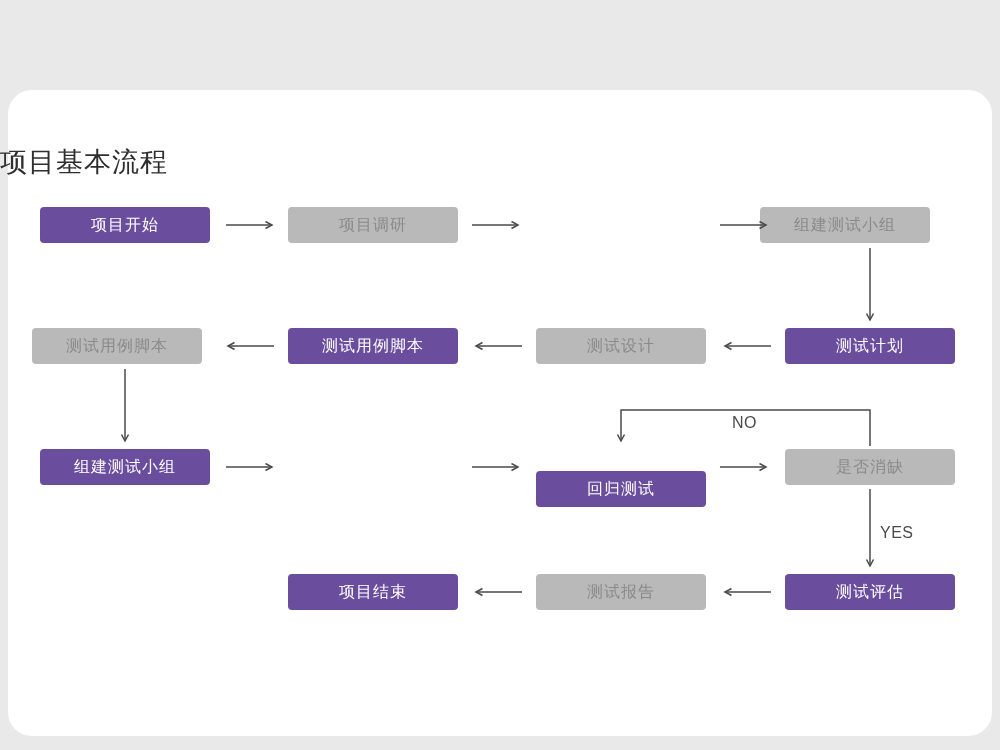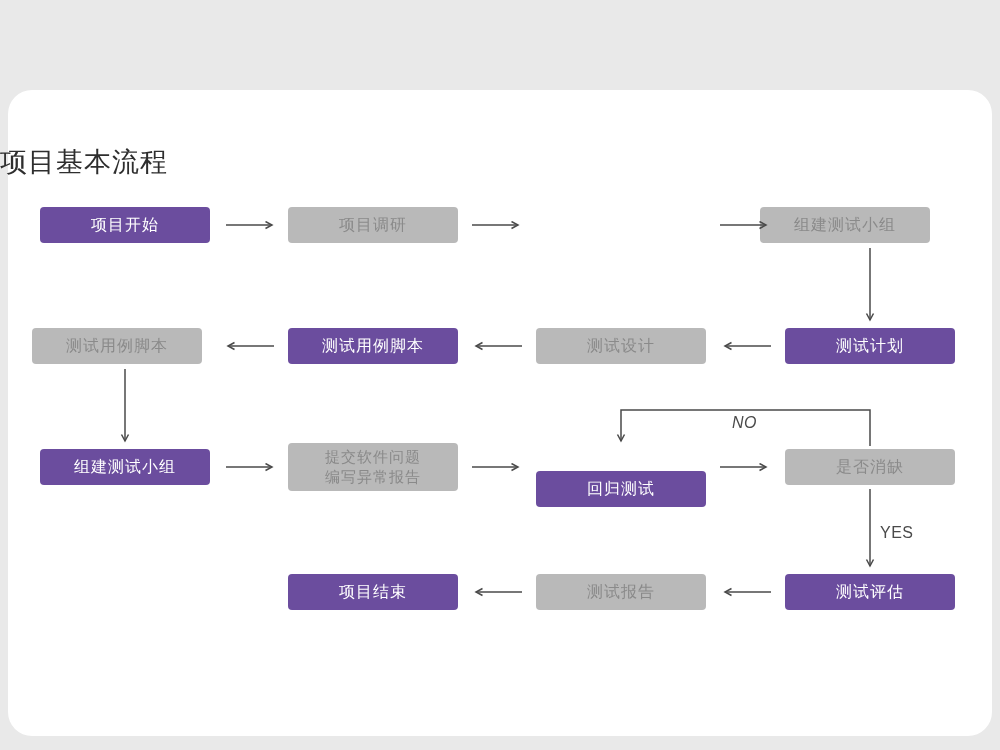--- a/index.html
+++ b/index.html
@@ -60,21 +60,21 @@
     pointer-events: none;
   }
   .arrow { stroke: var(--arrow); stroke-width: 1.5; fill: none; }
   .arrowhead { stroke: var(--arrow); stroke-width: 1.5; fill: none; }
   .flow-label {
     position: absolute;
     font-size: 16px;
     color: var(--arrow);
     letter-spacing: 0.5px;
   }
-  .flow-label.no  { left: 732px; top: 414px; font-style: italic; }
+  .flow-label.no  { left: 732px; top: 414px; }
   .flow-label.yes { left: 880px; top: 524px; }
 </style>
 </head>
 <body>
 
 <div class="stage">
 
   <div class="card"></div>
 
   <div class="title">项目基本流程</div>
@@ -82,22 +82,20 @@
   <div class="node purple" style="left:40px;  top:207px;">项目开始</div>
   <div class="node gray" style="left:288px; top:207px;">项目调研</div>
   <div class="node gray" style="left:760px; top:207px;">组建测试小组</div>
 
   <div class="node gray" style="left:32px;  top:328px;">测试用例脚本</div>
   <div class="node purple" style="left:288px; top:328px;">测试用例脚本</div>
   <div class="node gray" style="left:536px; top:328px;">测试设计</div>
   <div class="node purple" style="left:785px; top:328px;">测试计划</div>
 
   <div class="node purple" style="left:40px;  top:449px;">组建测试小组</div>
-  <div class="node gray tall" style="left:288px; top:443px;">提交软件问题
-编写异常报告</div>
   <div class="node purple" style="left:536px; top:471px;">回归测试</div>
   <div class="node gray" style="left:785px; top:449px;">是否消缺</div>
 
   <div class="node purple" style="left:288px; top:574px;">项目结束</div>
   <div class="node gray" style="left:536px; top:574px;">测试报告</div>
   <div class="node purple" style="left:785px; top:574px;">测试评估</div>
 
   <div class="flow-label no">NO</div>
   <div class="flow-label yes">YES</div>
 

